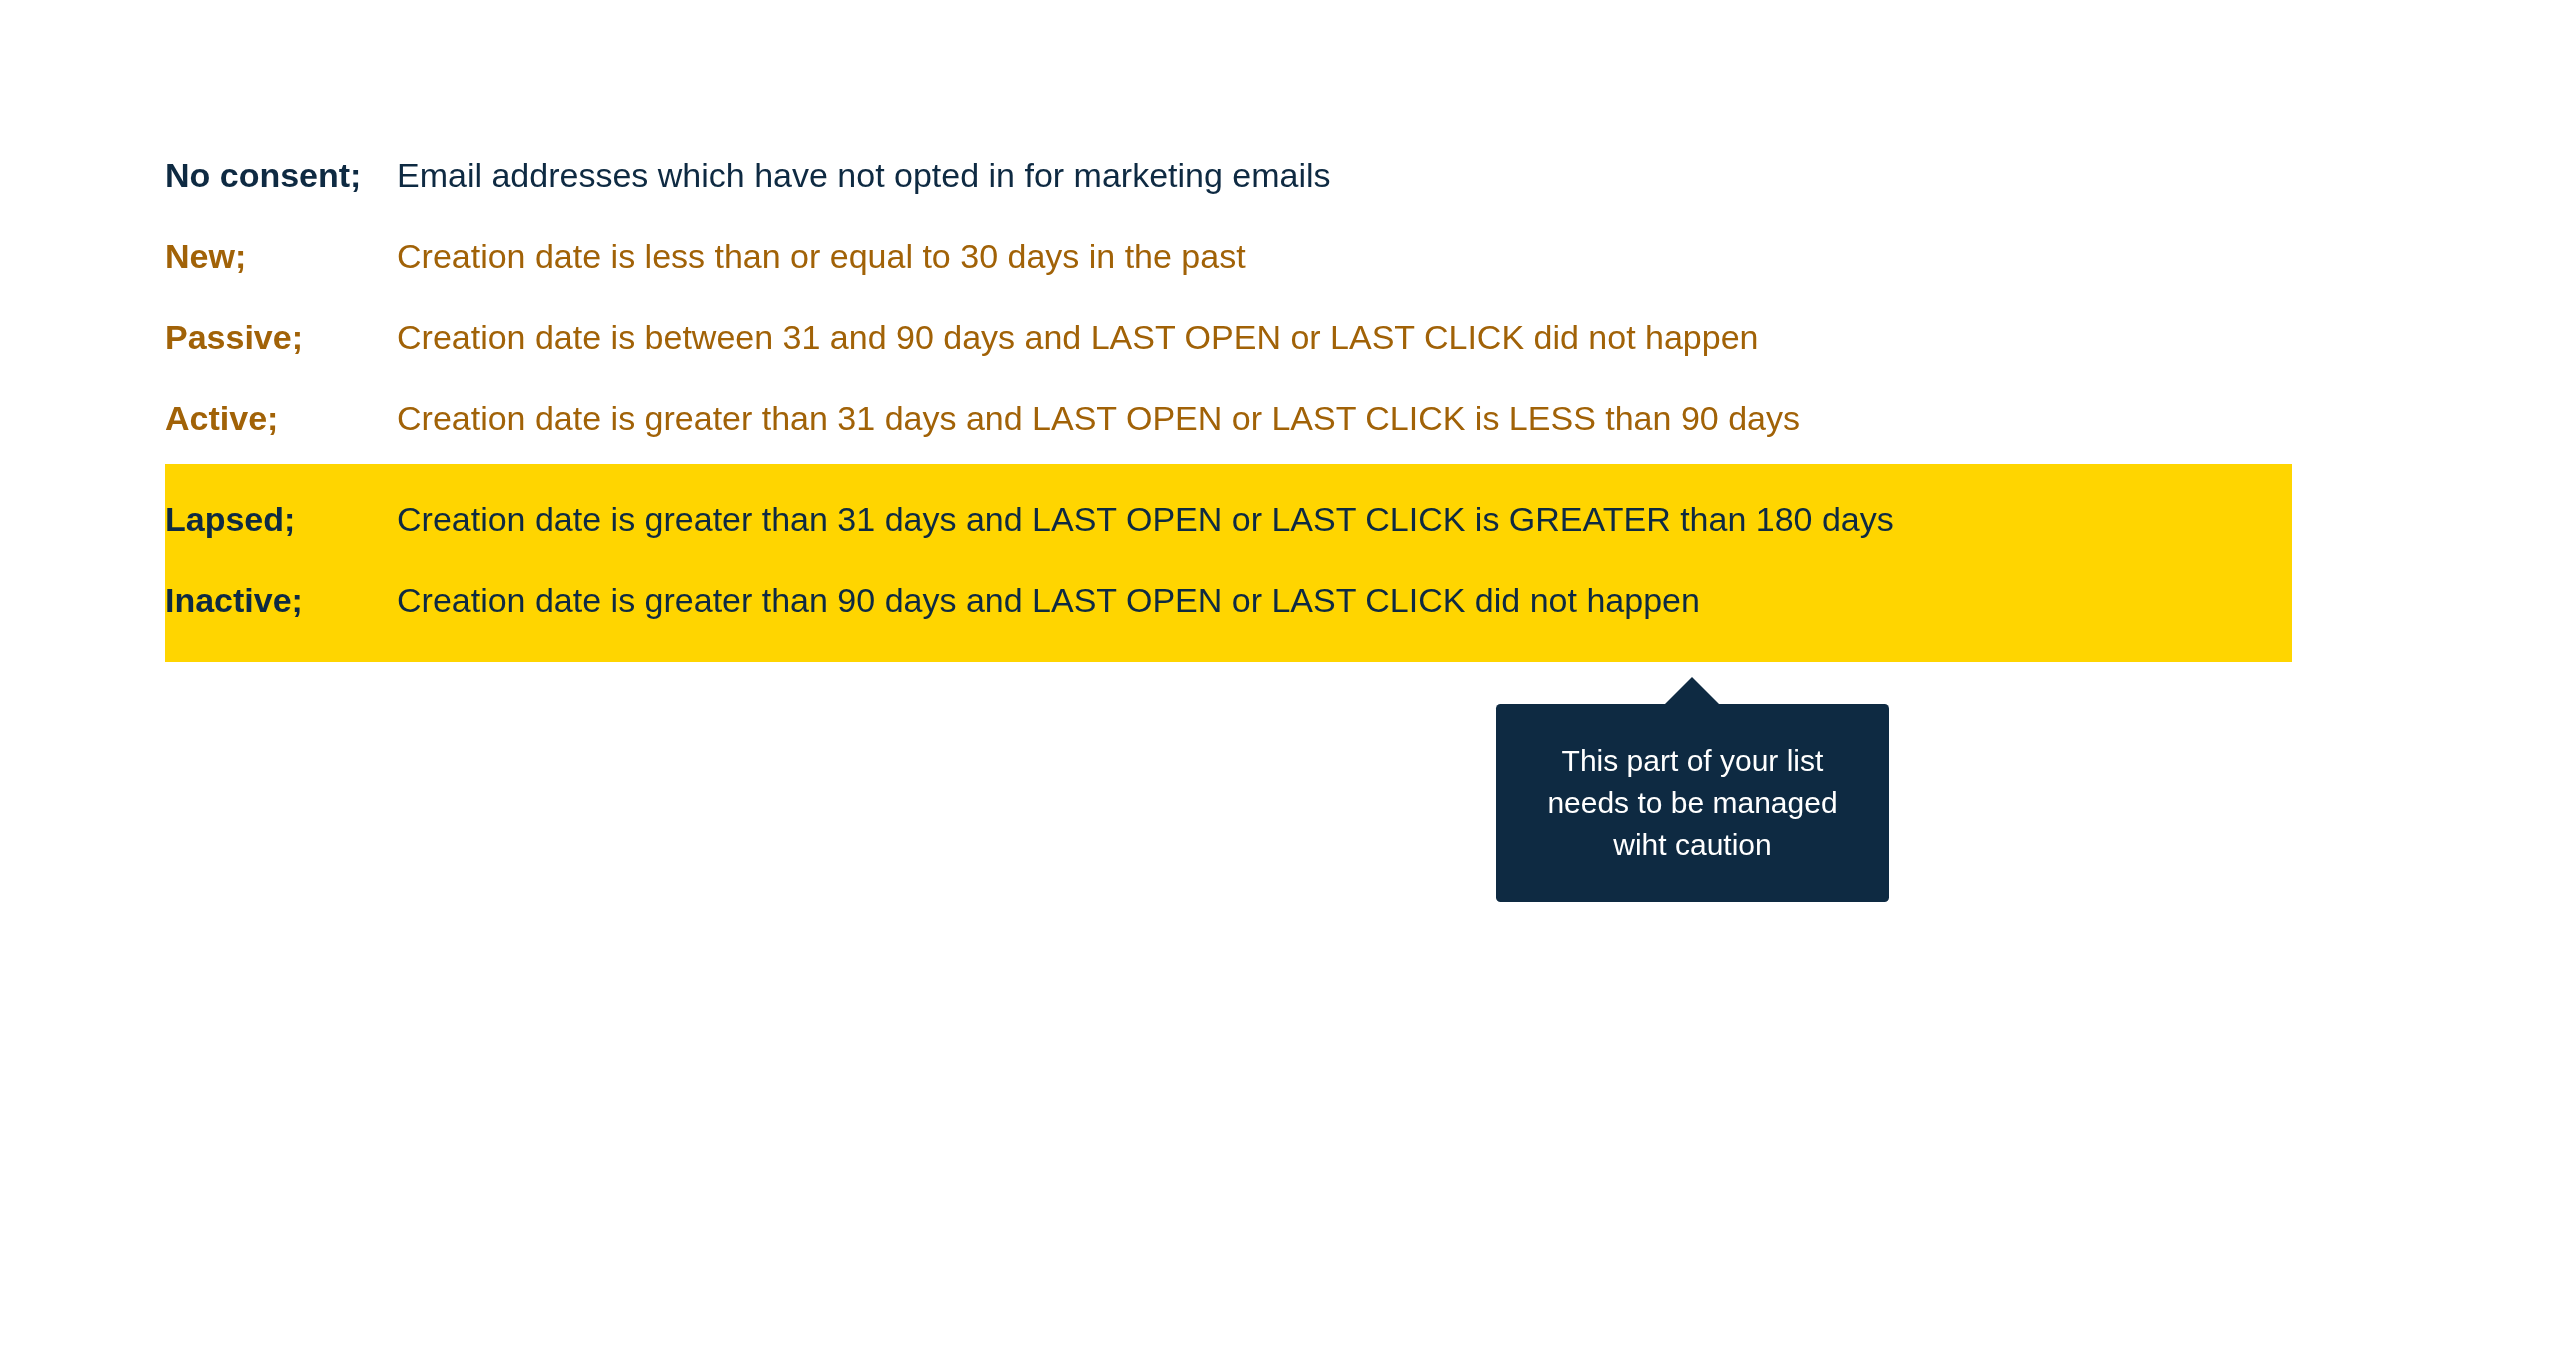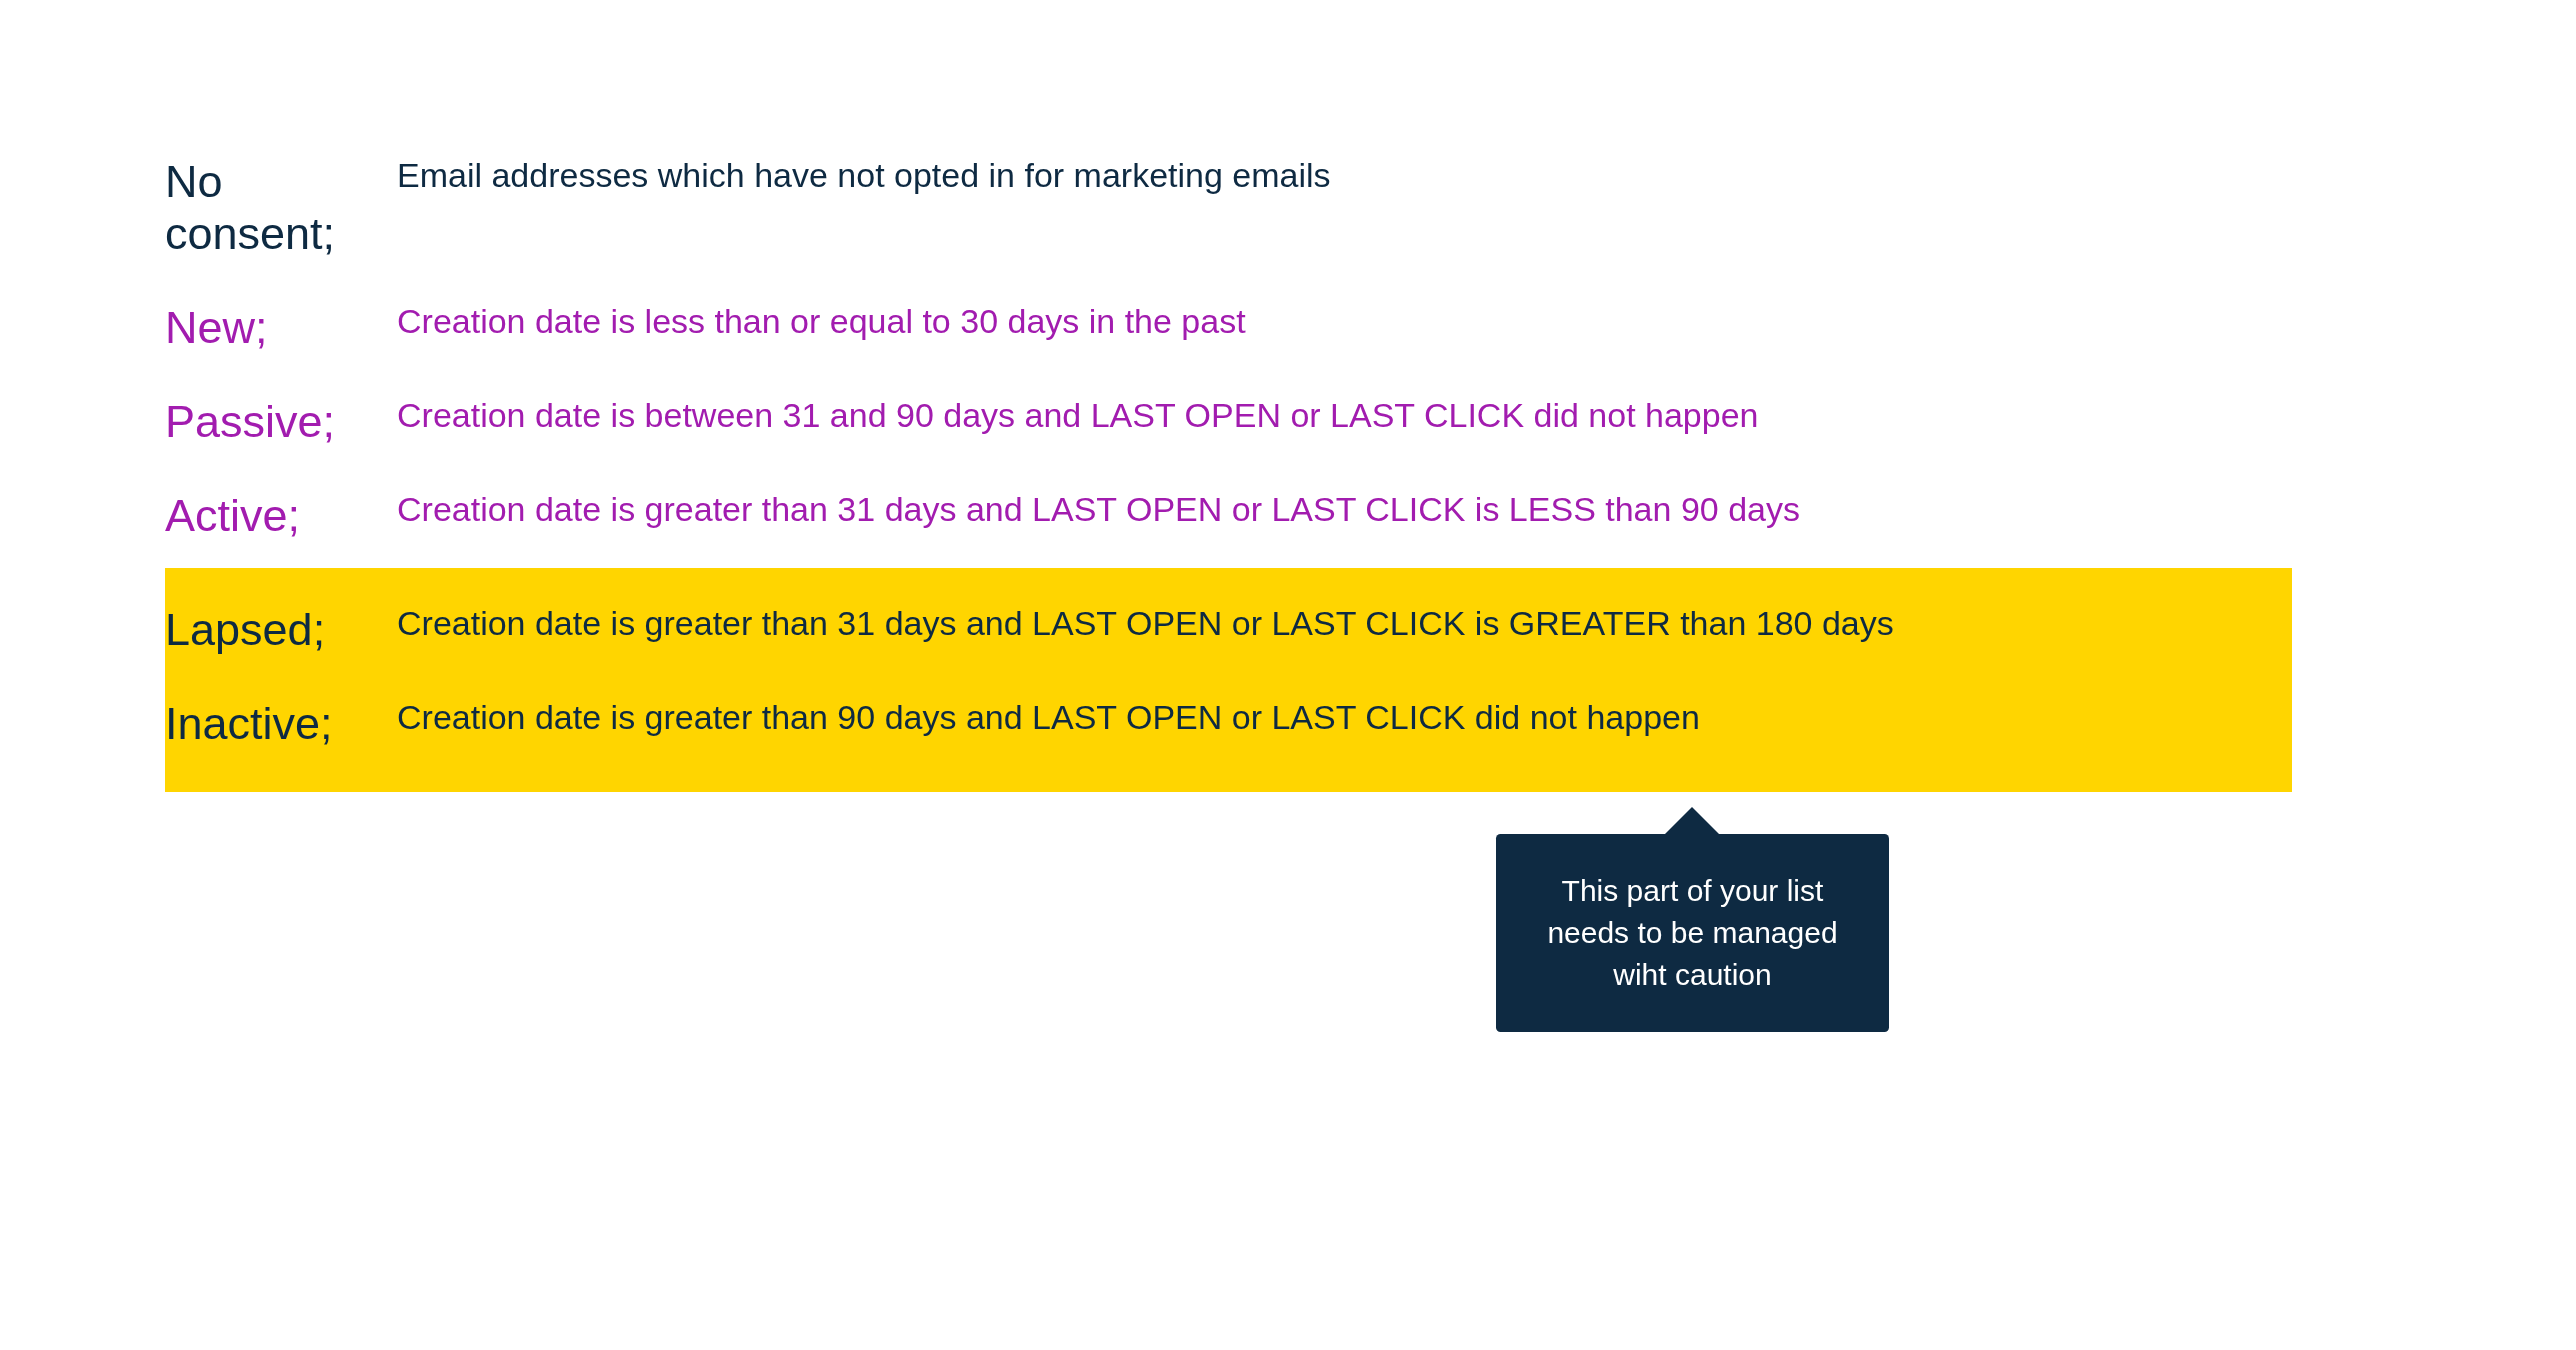--- a/index.html
+++ b/index.html
@@ -12,30 +12,30 @@
       font-weight: 600;
     }
     .row {
       display: flex;
       align-items: flex-start;
       padding: 21px 0;
     }
     .label {
       width: 232px;
       flex-shrink: 0;
-      font-size: 45px;
-      font-weight: 400;
+      font-size: 34px;
+      font-weight: 700;
     }
     .desc {
       font-size: 34px;
       font-weight: 400;
       flex: 1;
     }
     .dark { color: #0e2a42; }
-    .teal { color: #a21caf; }
+    .teal { color: #a16207; }
     .grey { color: #8a9299; }
     .highlight-box {
       background: #ffd500;
       margin-top: 5px;
       padding: 15px 0 21px 0;
       width: 2127px;
     }
     .highlight-box .row {
       padding: 21px 0;
     }

